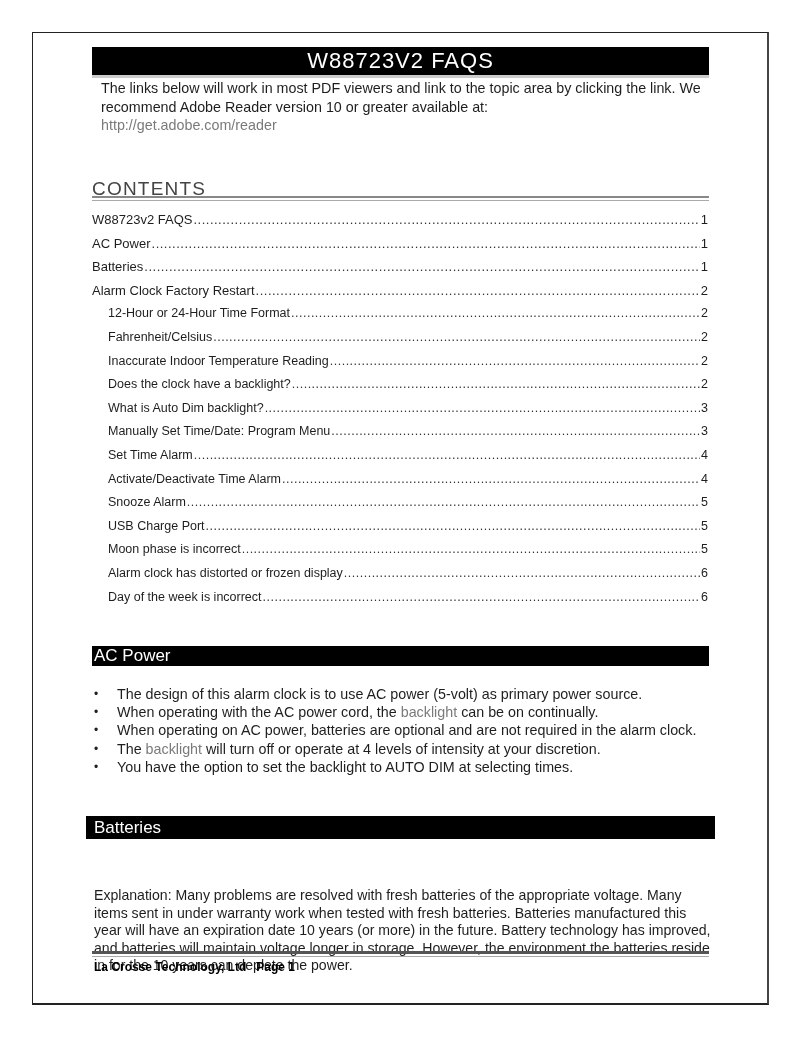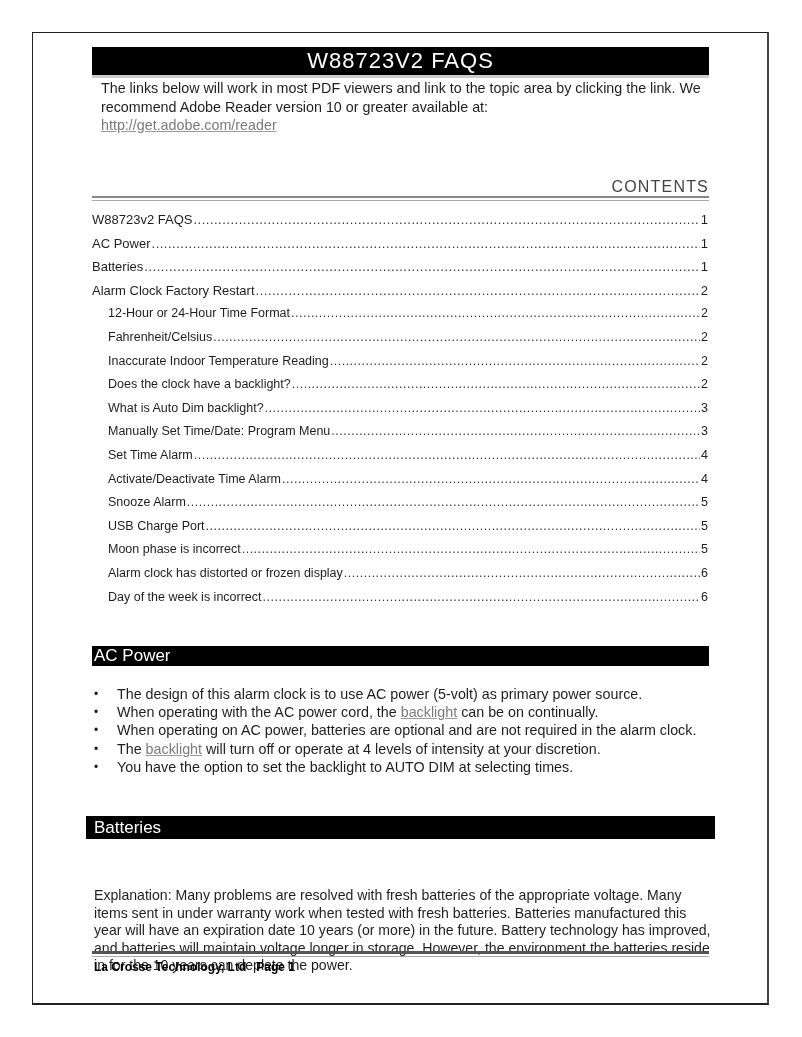--- a/index.html
+++ b/index.html
@@ -15,25 +15,25 @@
       position: absolute; left: 92px; top: 47px; width: 617px; height: 28px;
       background: #000; color: #fff; text-align: center;
       font-size: 22px; line-height: 28px; letter-spacing: 1px;
       border-bottom: 3px solid #ccc; height: 31px;
     }
 
     .intro {
       position: absolute; left: 93px; top: 79px; width: 616px;
       font-size: 14.3px; line-height: 18.5px; color: #1e1e1e; margin-left: 8px;
     }
-    .link { color: #7a7a7a; text-decoration: underline; text-decoration-color: #9a9a9a; }
+    .link { color: #7a7a7a; text-decoration-color: #9a9a9a; }
 
     .contents-heading {
-      position: absolute; left: 92px; top: 178px; width: 617px; text-align: right;
-      font-size: 16px; letter-spacing: 1.2px; color: #444;
+      position: absolute; left: 92px; top: 178px; width: 617px; text-align: left;
+      font-size: 19px; letter-spacing: 1.2px; color: #444;
     }
     .contents-rule {
       position: absolute; left: 92px; top: 196px; width: 617px; height: 5px;
       border-top: 2px solid #888; border-bottom: 1px solid #aaa;
     }
 
     .toc { position: absolute; left: 92px; top: 212px; width: 616px; }
     .toc-row {
       display: flex; align-items: baseline; height: 23.6px;
       font-size: 13px; color: #1e1e1e; overflow: hidden; white-space: nowrap;

